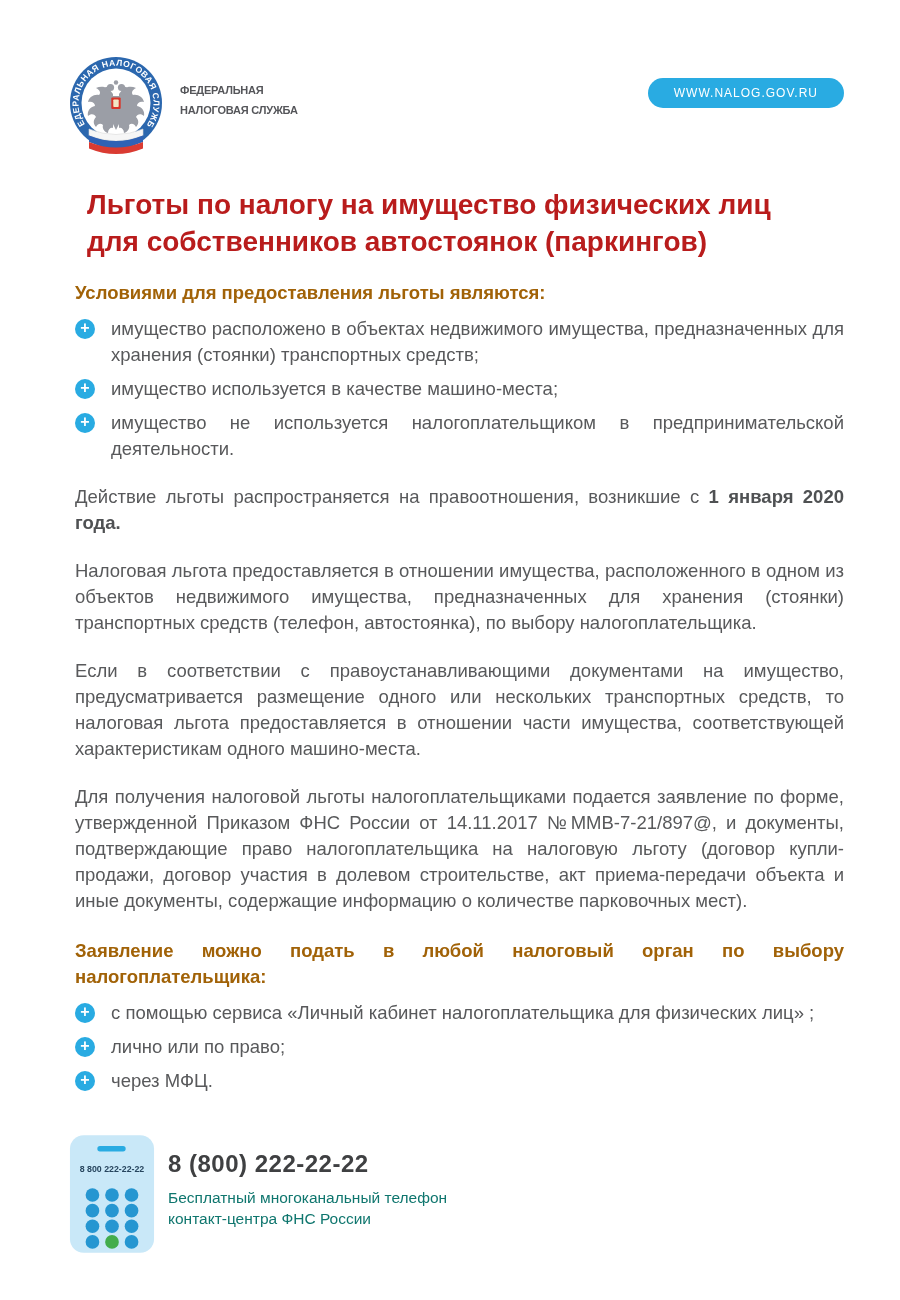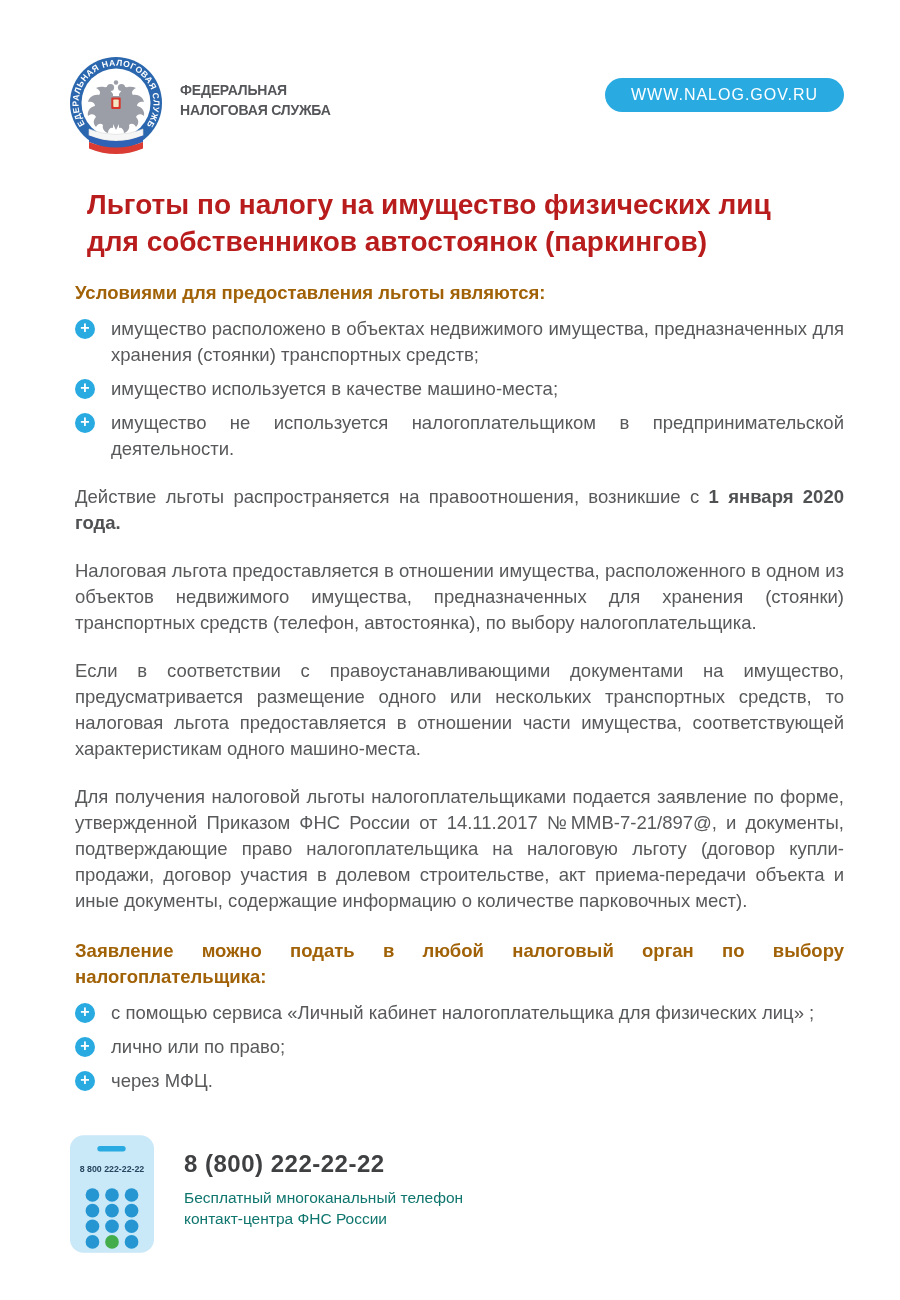--- a/index.html
+++ b/index.html
@@ -17,32 +17,32 @@
   
   .header {
     display: flex;
     align-items: flex-start;
     padding: 54px 56px 0 68px;
   }
   .logo { flex: 0 0 auto; }
   .org-name {
     margin: 26px 0 0 16px;
     font-weight: bold;
-    font-size: 14px;
+    font-size: 11px;
     line-height: 20px;
     letter-spacing: -0.2px;
     color: #55565a;
     text-transform: uppercase;
   }
   .url-pill {
     margin-left: auto;
     margin-top: 24px;
     background: #29abe2;
     color: #ffffff;
-    font-size: 16px;
+    font-size: 12px;
     letter-spacing: 1px;
     padding: 8px 26px;
     border-radius: 18px;
     white-space: nowrap;
     cursor: pointer;
   }
   
   .content {
     padding: 0 56px 0 75px;
     font-size: 18.5px;
@@ -92,21 +92,21 @@
   .bullet-text { flex: 1; text-align: justify; }
   p.para {
     margin-top: 22px;
     text-align: justify;
   }
   p.para b { color: #4f5153; }
   
   .footer {
     display: flex;
     align-items: flex-start;
-    gap: 28px;
+    gap: 12px;
     padding: 32px 56px 0 68px;
   }
   .phone-block { margin-top: 16px; }
   .phone-number {
     font-size: 24px;
     font-weight: bold;
     letter-spacing: 0.5px;
     color: #3f4042;
   }
   .phone-desc {

